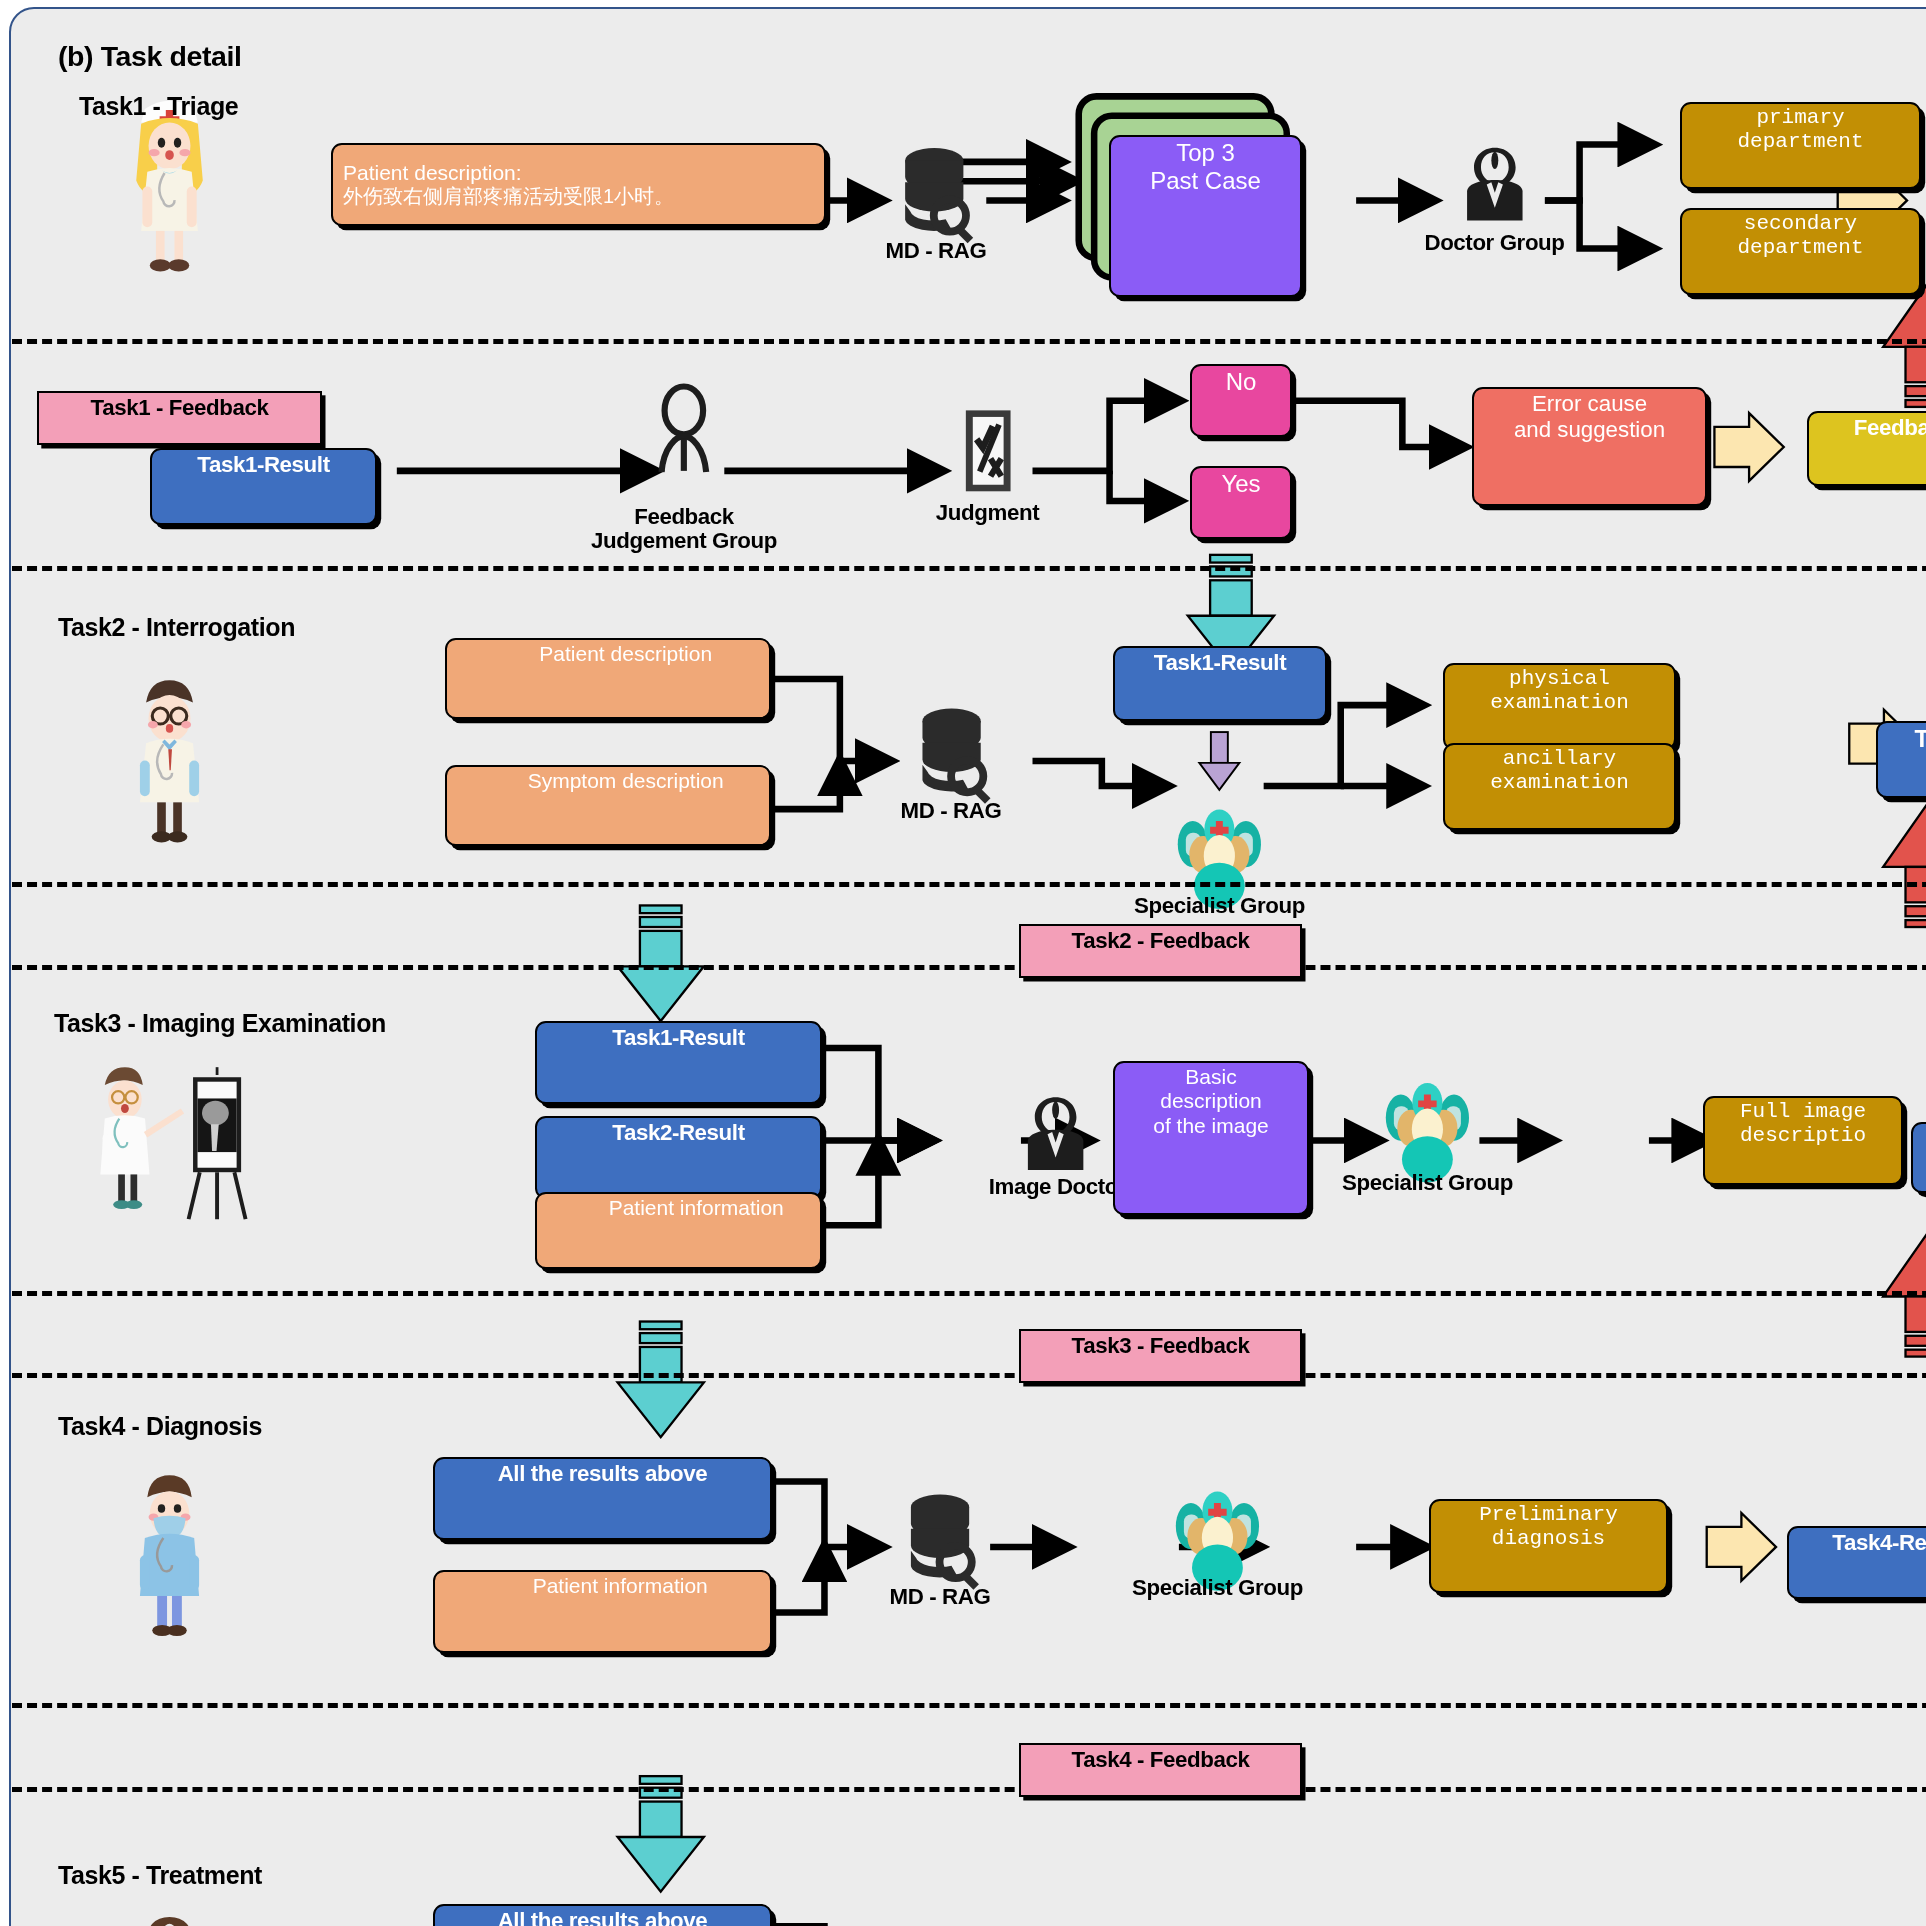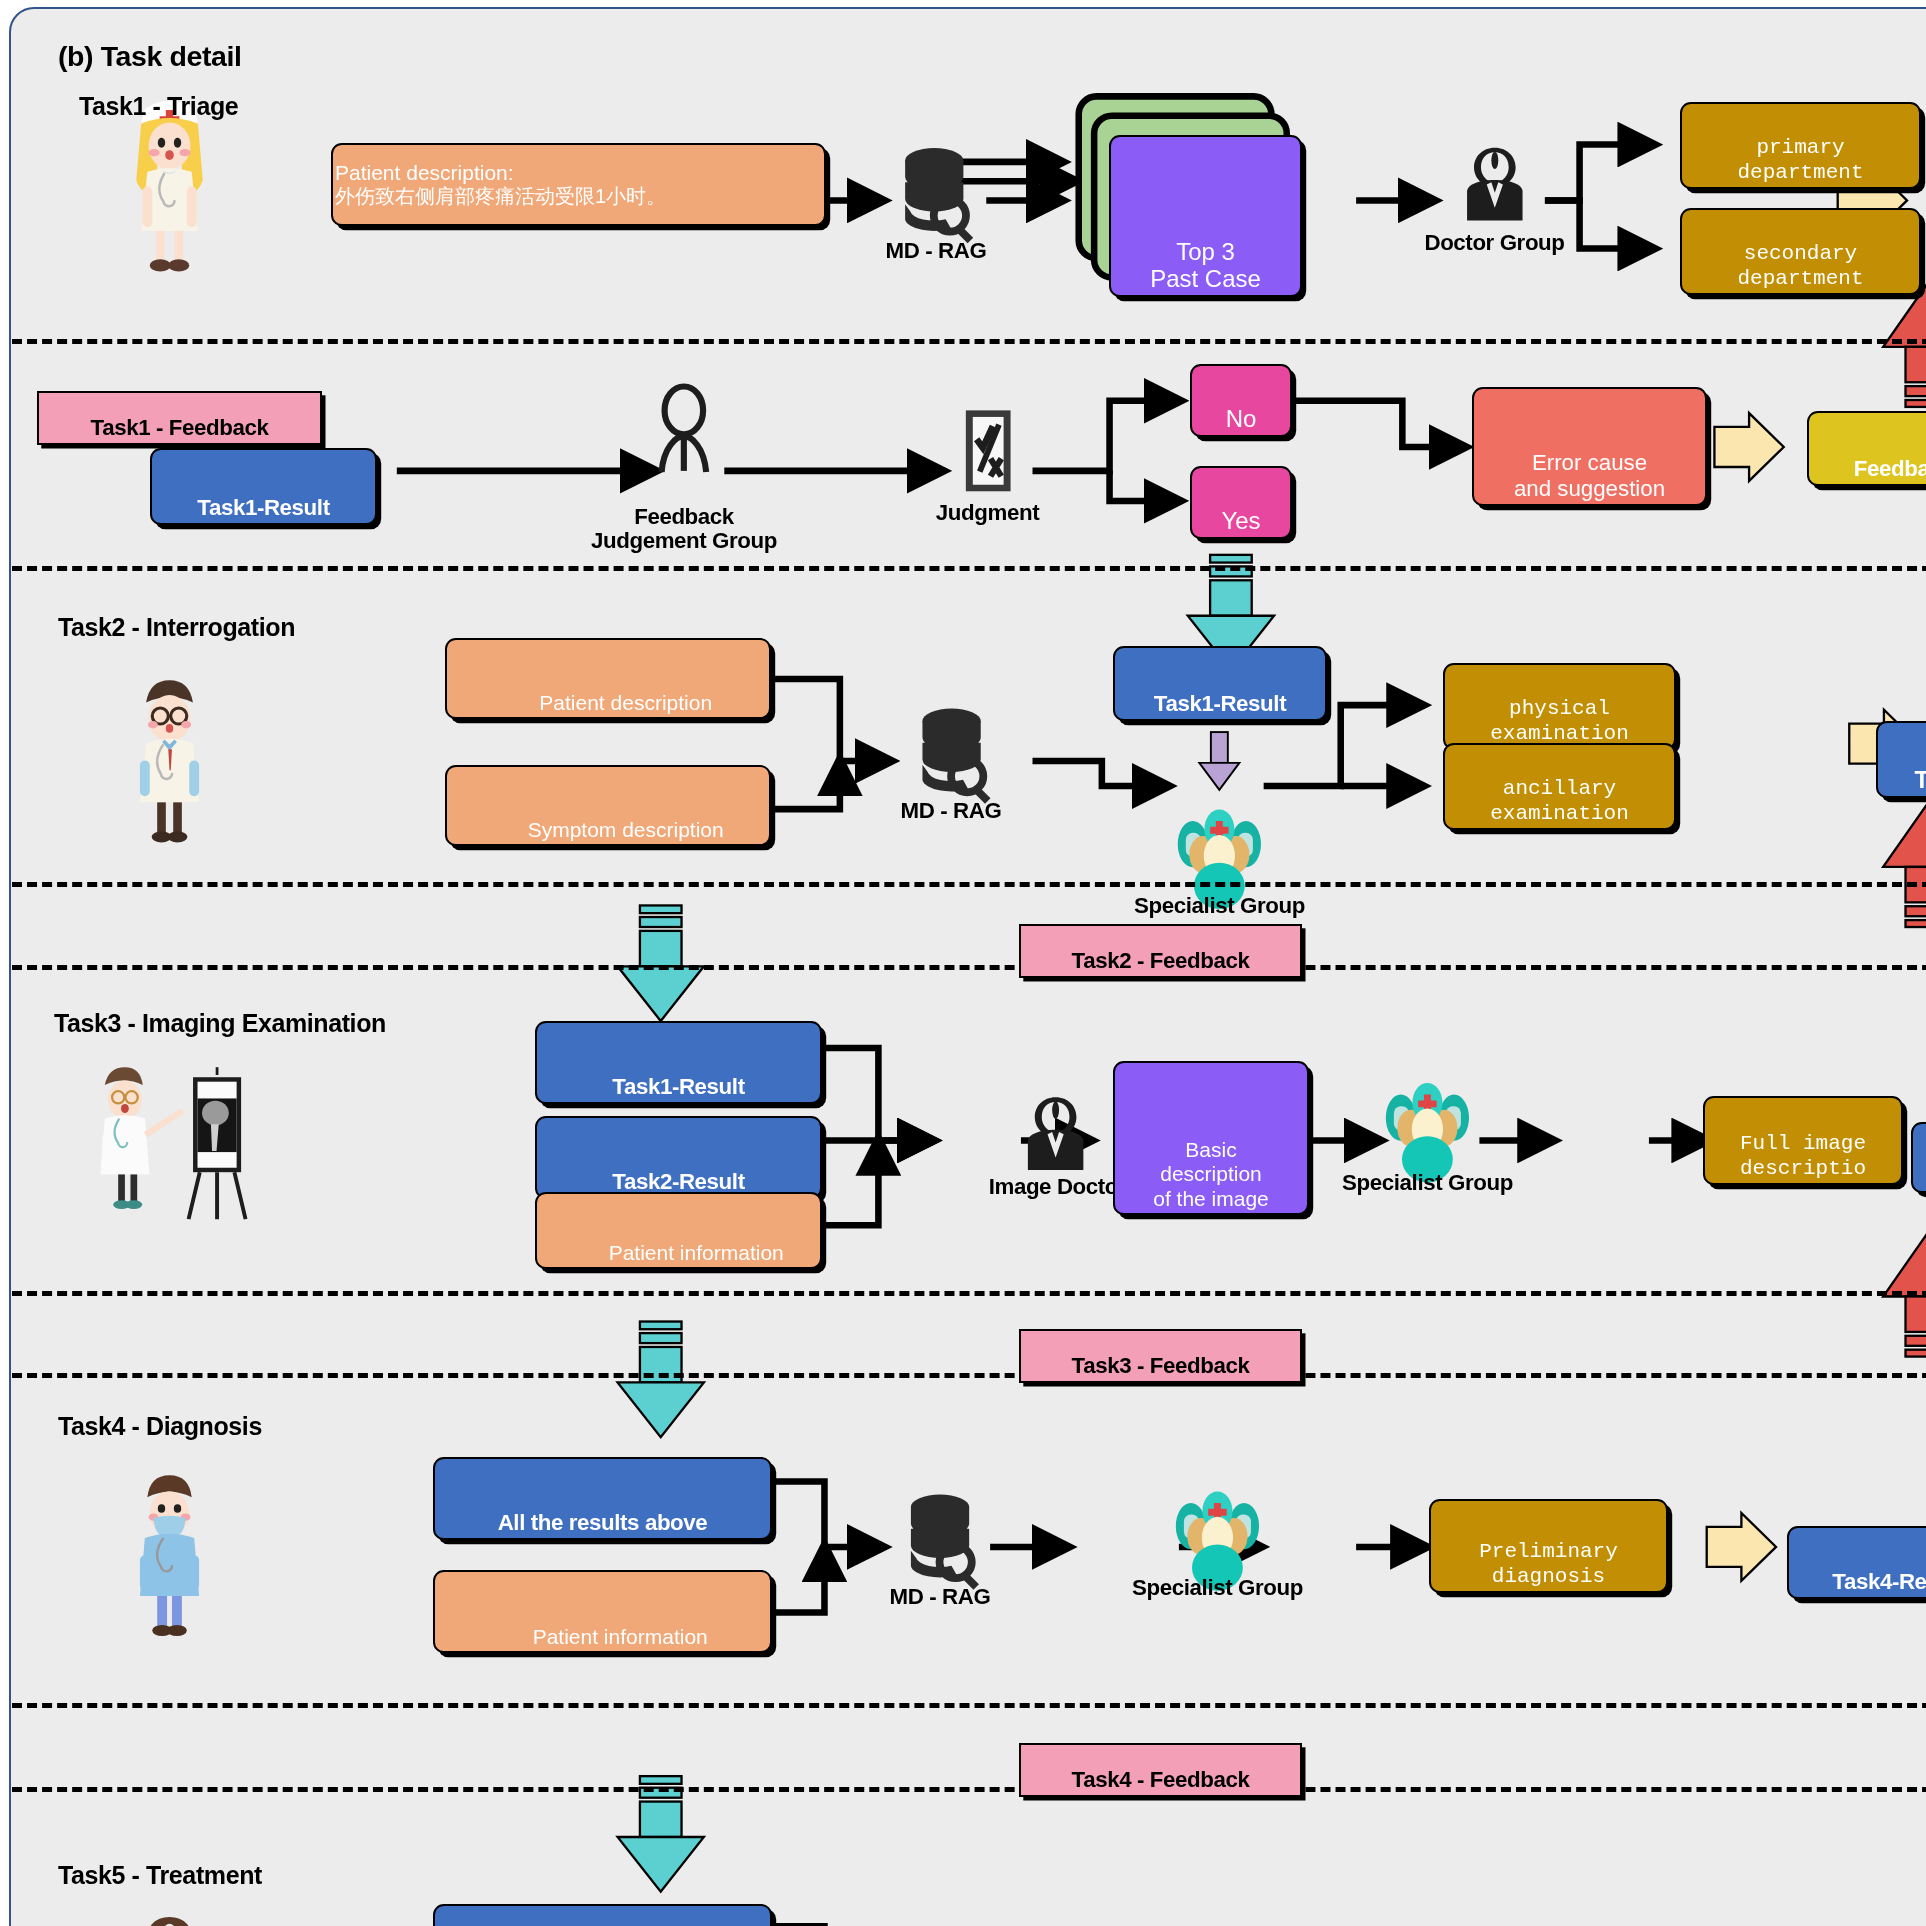--- a/index.html
+++ b/index.html
@@ -9,21 +9,21 @@
          background:#ececec;border:2.7px solid #33548a;border-radius:25px;box-sizing:border-box;}
   .abs{position:absolute;box-sizing:border-box;}
 
   
   .panel-title{font-size:28.5px;font-weight:bold;color:#000;letter-spacing:-0.4px;}
   .task-title{font-size:25px;font-weight:bold;color:#000;letter-spacing:-0.4px;white-space:nowrap;}
   .node-label{font-size:22.3px;font-weight:bold;color:#000;text-align:center;line-height:1.05;letter-spacing:-0.4px;}
 
   
   .box{border:2.7px solid #000;border-radius:10.8px;box-shadow:4.6px 4.6px 0 -0.4px #000;
-       display:flex;align-items:flex-end;justify-content:center;text-align:center;
+       display:flex;align-items:flex-start;justify-content:center;text-align:center;
        color:#ffffff;line-height:1.15;padding:2.3px 4.6px;}
   .box.orange{background:#f0a878;padding-left:40px;}
   .box.green{background:#8b5cf6;}
   .box.gold{background:#c28f04;}
   .box.blue{background:#3e6fc0;font-weight:bold;letter-spacing:-0.4px;margin-top:16px;}
   .box.yellowbox{background:#ddc41f;font-weight:bold;letter-spacing:-0.4px;}
   .box.pink{background:#e8479f;}
   .box.salmon{background:#ef6f63;}
   .box.pinkband{background:#f39fb8;color:#000;font-weight:bold;border-radius:0;
                 box-shadow:3.9px 3.9px 0 -0.4px #000;letter-spacing:-0.4px;margin-top:21px;} .f54{font-size:21px;} .f58{font-size:22.3px;}
@@ -489,21 +489,21 @@
   <div class="dashrow" style="top:965px;"></div>
   <div class="dashrow" style="top:1291px;"></div>
   <div class="dashrow" style="top:1373px;"></div>
   <div class="dashrow" style="top:1703px;"></div>
   <div class="dashrow" style="top:1787px;"></div>
 
   <div class="abs panel-title" style="left:58px;top:40px;">(b) Task detail</div>
 
   <div class="abs task-title" style="left:79px;top:92px;">Task1 - Triage</div>
 
-  <div class="abs box orange f54" style="left:331px;top:143px;width:495px;height:83px;flex-direction:column;align-items:flex-start;padding-left:2px;justify-content:center;">
+  <div class="abs box orange f54" style="left:331px;top:143px;width:495px;height:83px;flex-direction:column;align-items:flex-start;padding-left:10px;justify-content:center;">
     <span>Patient description:</span>
     <span style="font-size:20px;">外伤致右侧肩部疼痛活动受限1小时。</span>
   </div>
 
   <div class="abs node-label" style="left:859px;top:239px;width:154px;">MD - RAG</div>
 
   <div class="abs box green f62" style="left:1109px;top:135px;width:193px;height:162px;white-space:pre-line;">
     <span>Top 3
 Past Case</span>
   </div>

